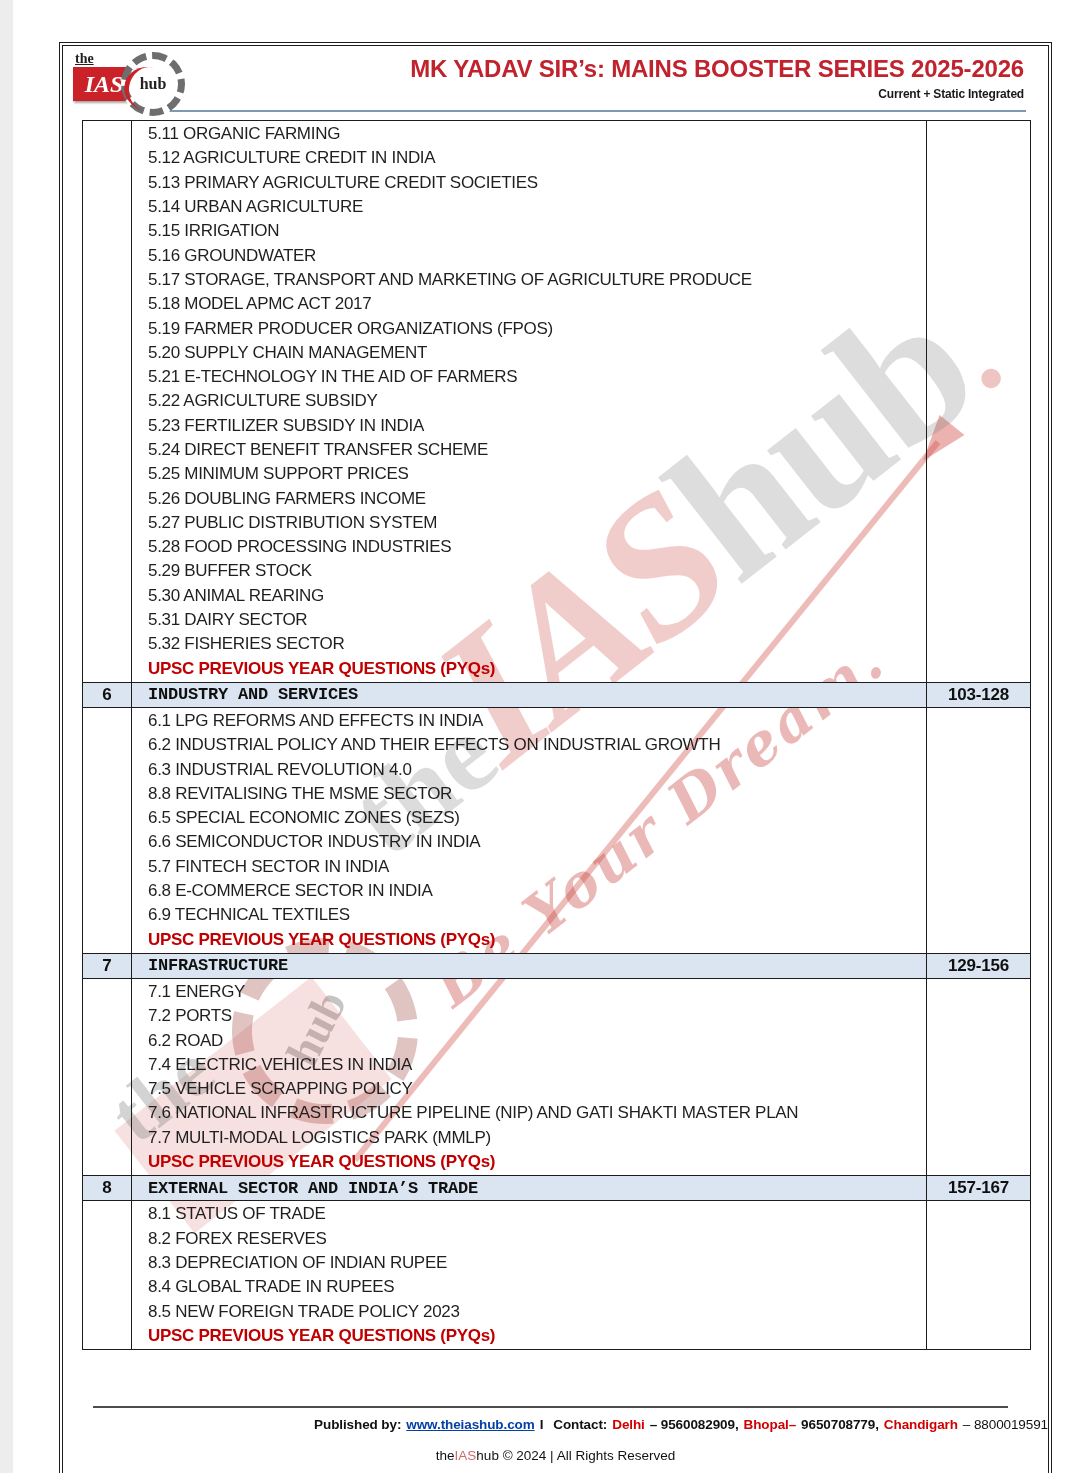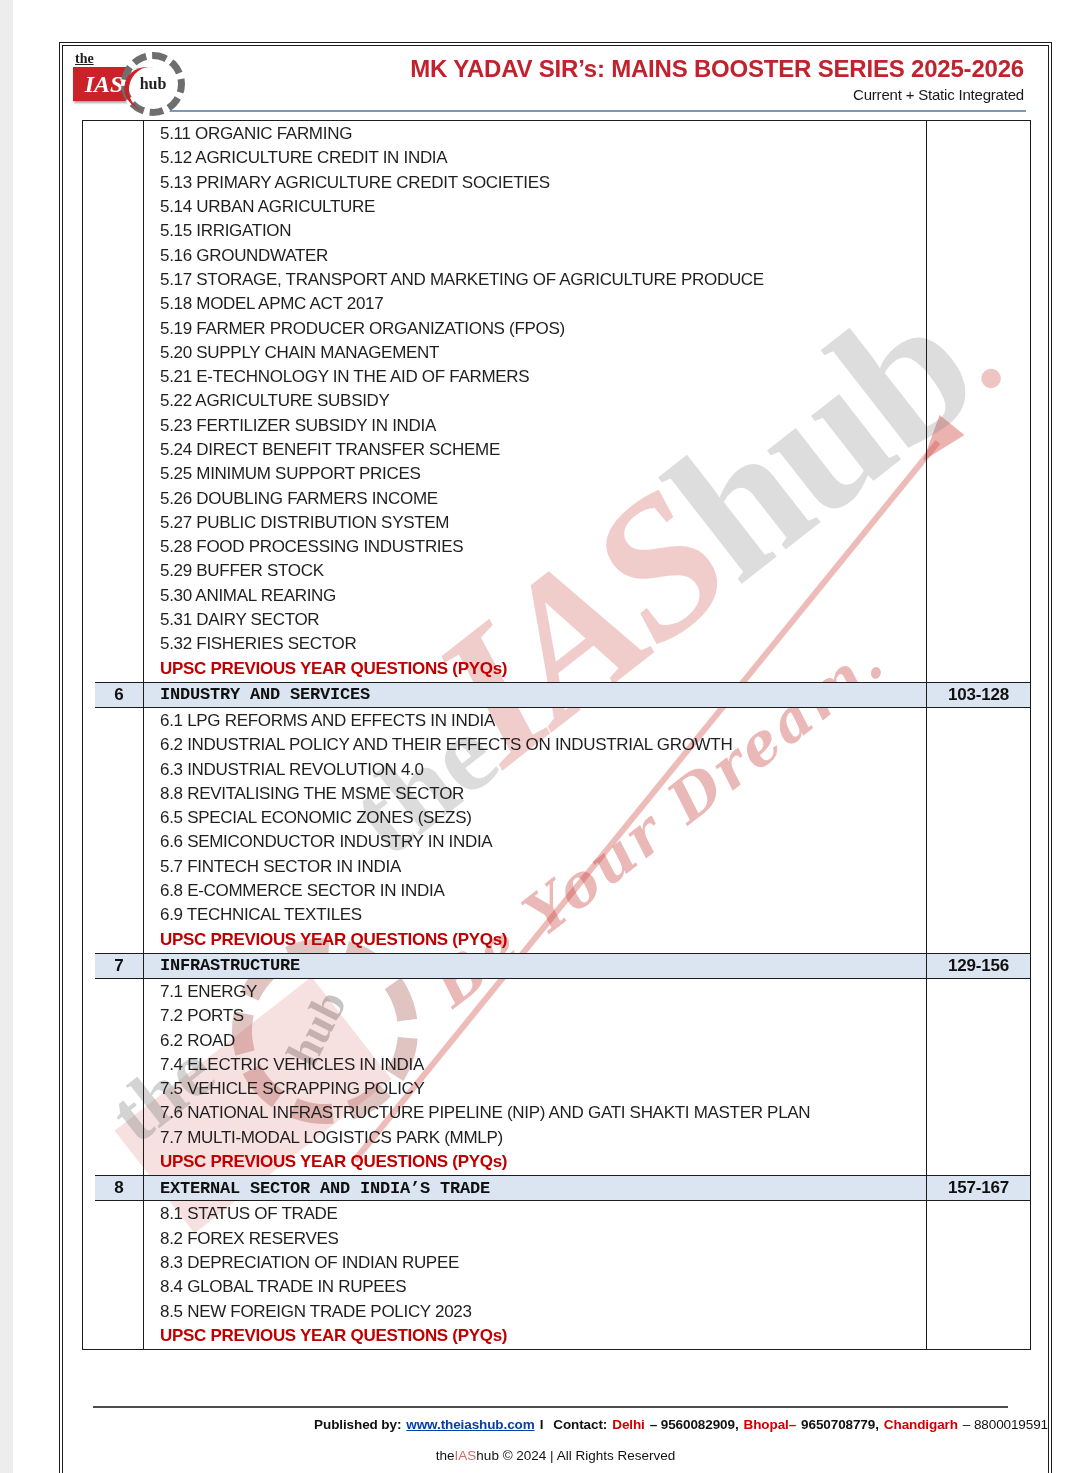--- a/index.html
+++ b/index.html
@@ -9,21 +9,21 @@
 
   
   .frame { position:absolute; left:59px; top:42px; width:993px; height:1460px;
            border:4px double #1c1c1c; background:transparent; }
 
   
   .page-header { position:relative; height:74px; }
   .header-rule { position:absolute; left:106px; right:22px; top:64px; height:2px; background:#7d99b5; }
   .titles { position:absolute; right:24px; top:9px; text-align:right; }
   .doc-title { font-size:24px; font-weight:bold; color:#c1232e; line-height:27px; letter-spacing:-0.2px; }
-  .doc-subtitle { font-size:15px; font-weight:normal; color:#1a1a1a; line-height:25px; letter-spacing:-0.2px; }
+  .doc-subtitle { font-size:12px; font-weight:bold; color:#1a1a1a; line-height:25px; letter-spacing:-0.2px; }
 
   
   .logo { position:absolute; left:10px; top:5px; width:120px; height:72px; z-index:3; }
   .logo-the { position:absolute; left:2px; top:0px; font-family:"Liberation Serif", serif;
               font-weight:bold; font-size:14px; color:#222; text-decoration:underline; }
   .logo-box { position:absolute; left:0px; top:16px; width:62px; height:34px; background:#cb2128;
               box-shadow:1px 2px 2px rgba(0,0,0,.35); display:flex; align-items:center; justify-content:center; }
   .logo-box span { font-family:"Liberation Serif", serif; font-style:italic; font-weight:bold;
                    color:#fff; font-size:24px; letter-spacing:0px; }
   .logo-gear { position:absolute; left:48px; top:1px; width:64px; height:64px; border-radius:50%;
@@ -48,21 +48,21 @@
   .wm-gear span { position:absolute; left:28px; top:40px; font-family:"Liberation Serif", serif; font-weight:bold;
                   font-size:46px; color:rgba(90,90,90,.35); transform:rotate(-38deg); display:block; }
   .wm-box { position:absolute; left:128px; top:1040px; width:250px; height:130px;
             background:rgba(203,70,64,.16); transform:rotate(-38deg); }
   .wm-the2 { position:absolute; left:110px; top:1048px; font-family:"Liberation Serif", serif; font-weight:bold;
              font-size:78px; color:rgba(120,120,120,.33); transform:rotate(-38deg); }
   .wm-arrow-svg { position:absolute; left:0; top:0; }
 
   
   .toc-wrap { position:relative; z-index:1; margin-left:19px; width:949px; }
-  .toc-grid { display:grid; grid-template-columns:49px 1fr 103px; border:1.4px solid #1c1c1c; background:transparent;padding-left:12px; }
+  .toc-grid { display:grid; grid-template-columns:49px 1fr 103px; border:1.4px solid #1c1c1c; background:transparent; }
   .c-num  { border-right:1.2px solid #1c1c1c; text-align:center; }
   .c-main { border-right:1.2px solid #1c1c1c; }
   .c-pages { }
   .hdr { background:#dbe5f1; height:26px; display:flex; align-items:center;
          font-weight:bold; font-size:17px; color:#101010; letter-spacing:-0.2px;
          border-top:1.5px solid #1c1c1c; border-bottom:1.5px solid #1c1c1c; }
   .hdr.c-num { justify-content:center; }
   .hdr.c-main { padding-left:16px;font-family:Liberation Mono, monospace; }
   .hdr.c-pages { justify-content:center; }
   .items { padding:1px 4px 1px 16px; }

